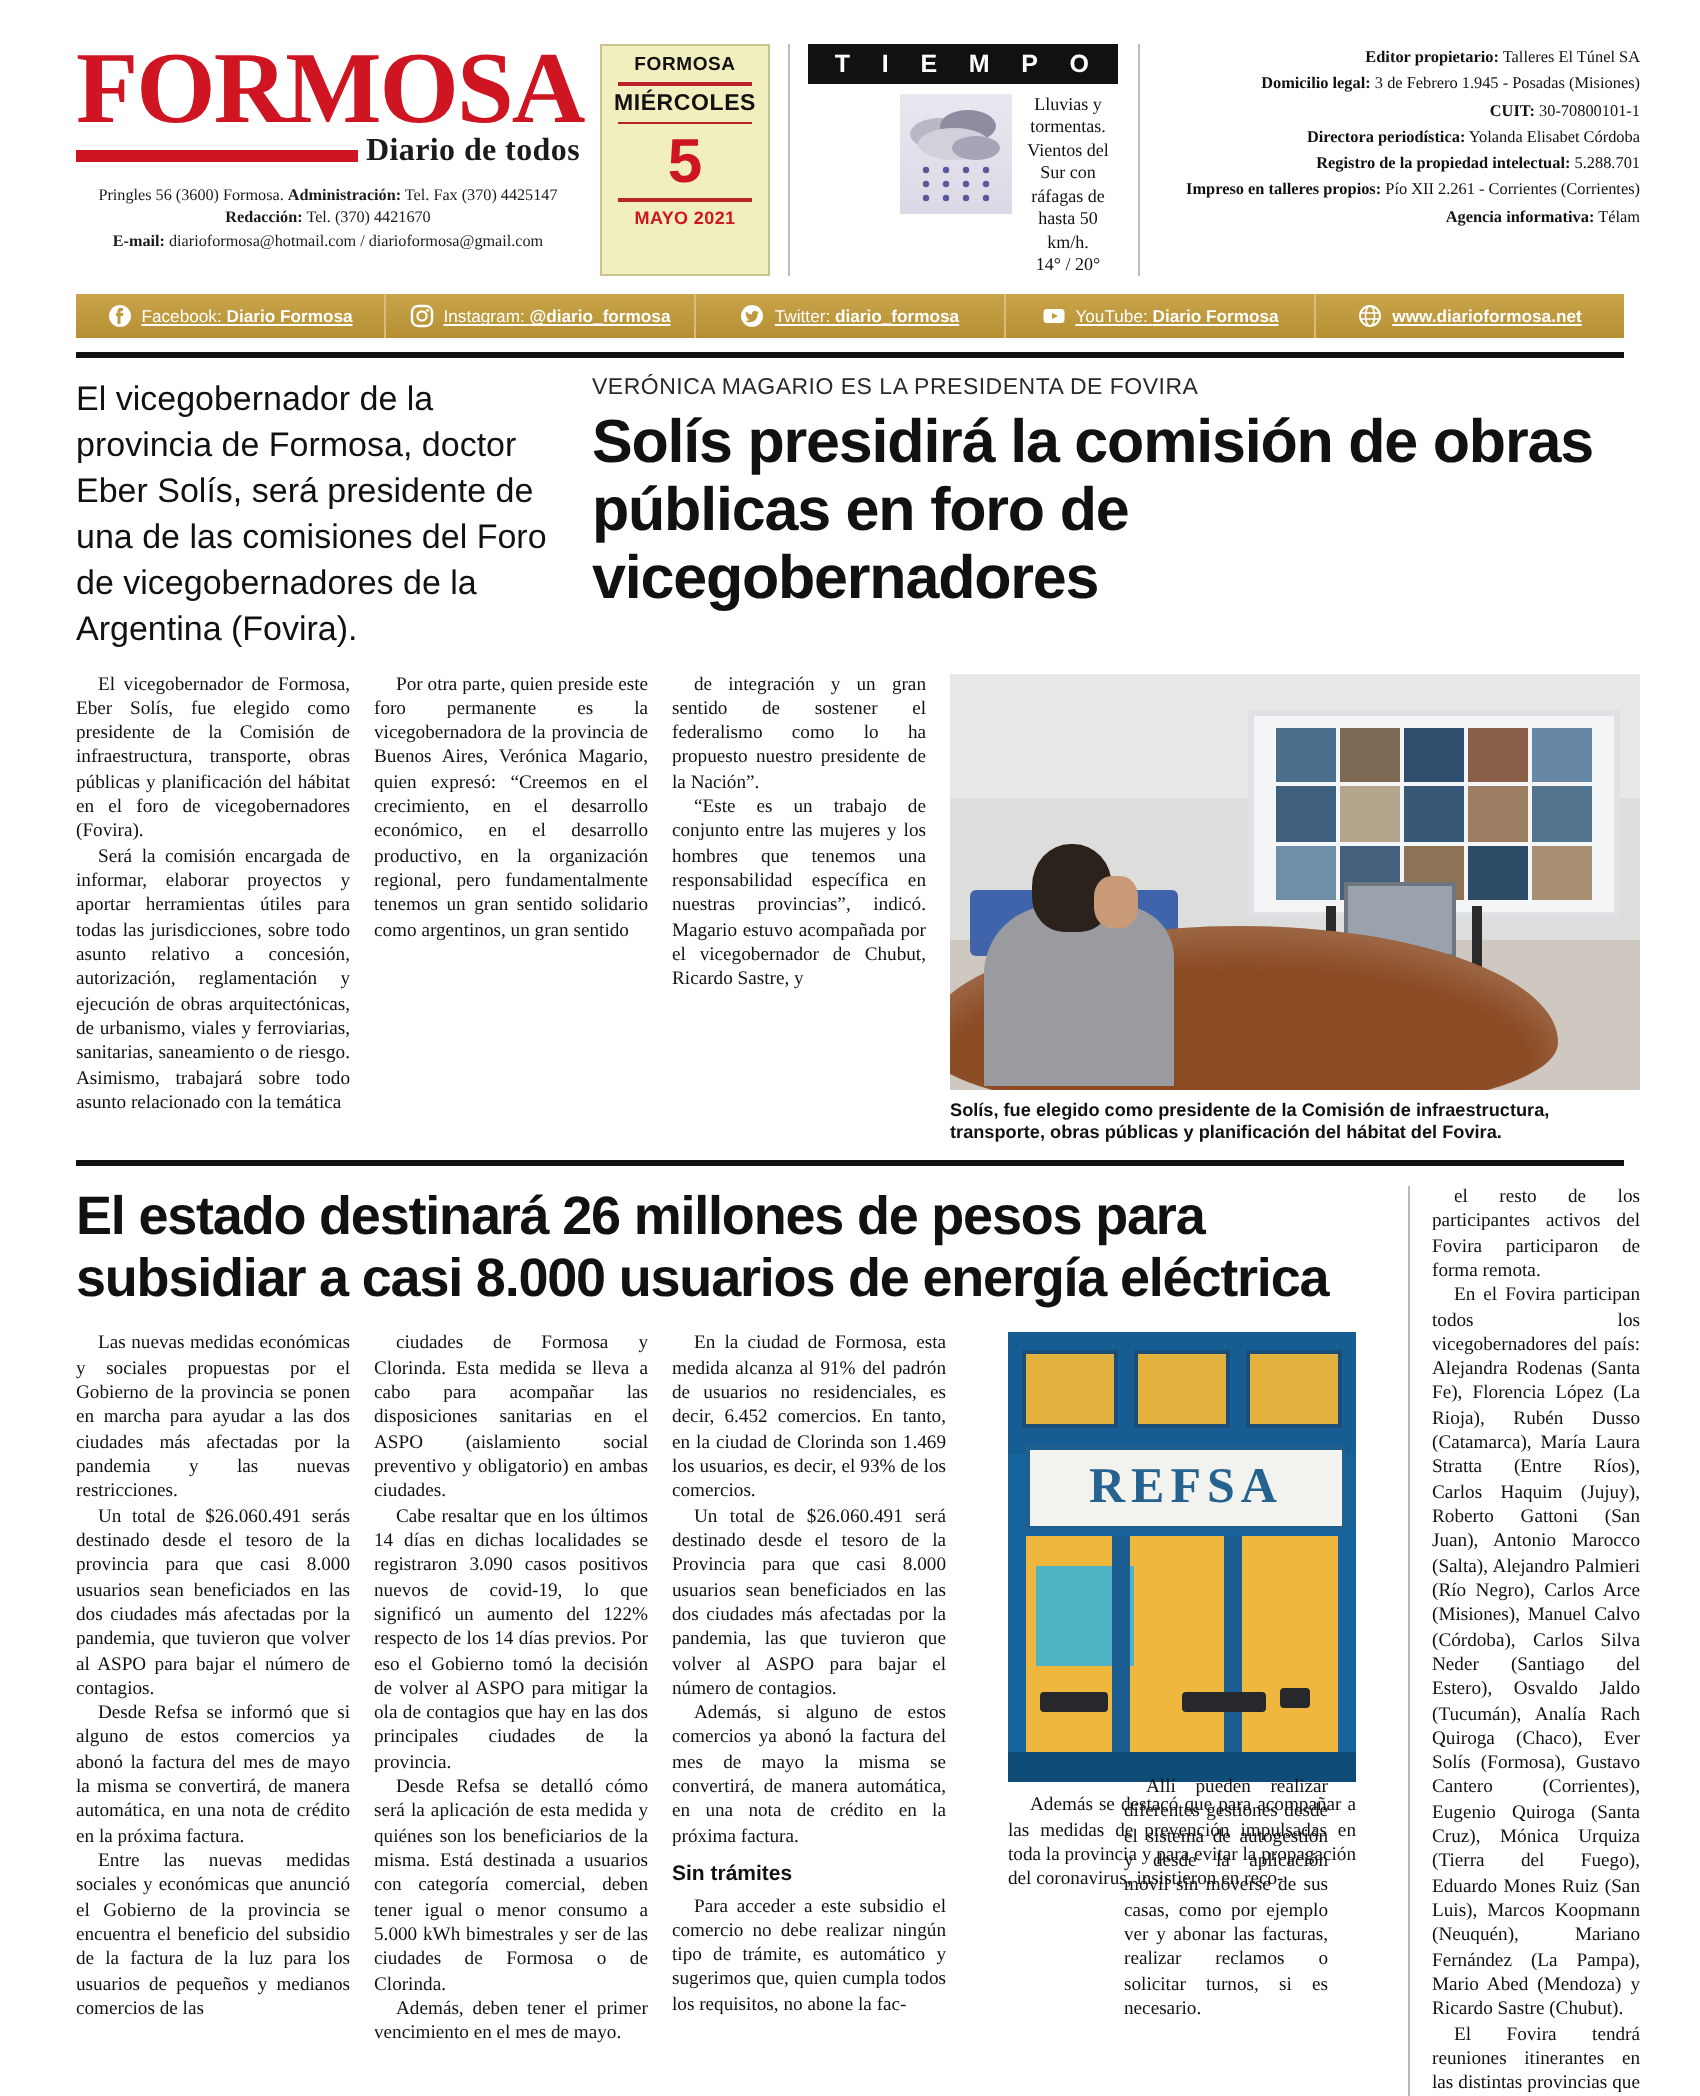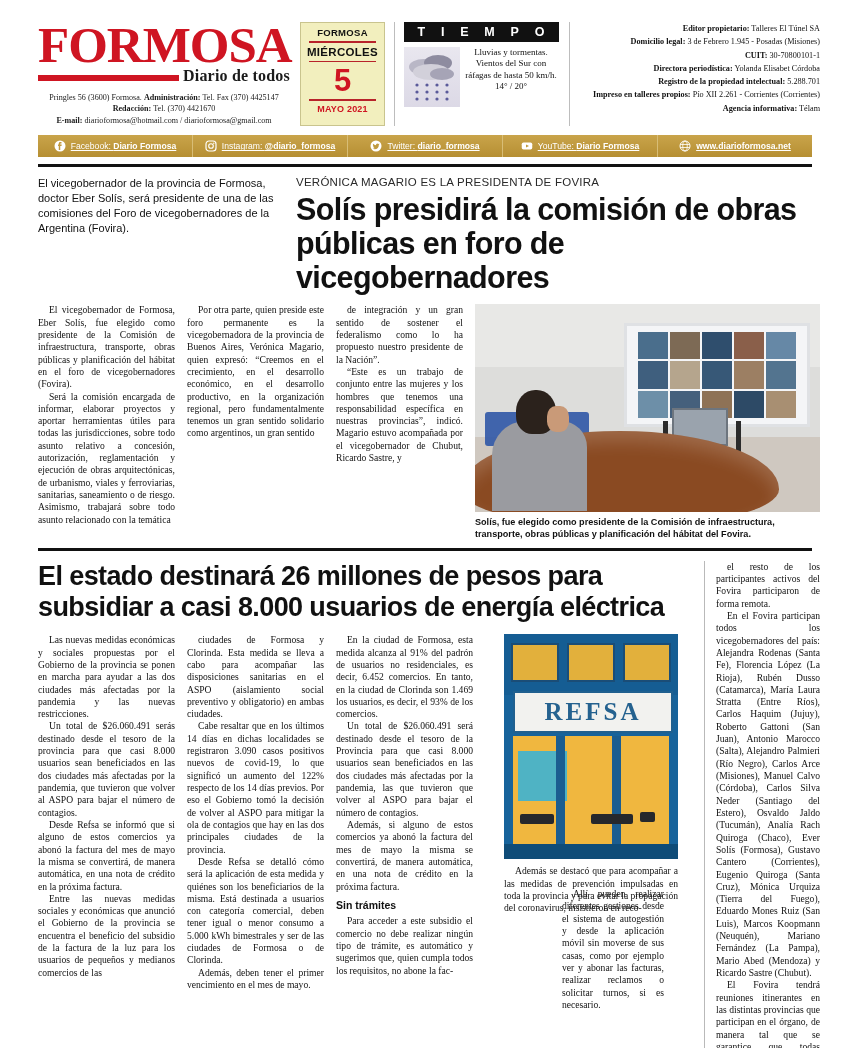--- a/index.html
+++ b/index.html
@@ -23,42 +23,42 @@
     text-align:center;padding:4px 0 5px;box-sizing:border-box;}
   .md-top{font-family:"Liberation Sans",sans-serif;font-weight:bold;font-size:9.5px;color:#111;letter-spacing:.3px;}
   .md-line{height:1.6px;background:#b8232a;margin:3px 8px;}
   .md-day{font-family:"Liberation Sans",sans-serif;font-weight:bold;font-size:11.5px;color:#111;letter-spacing:.3px;}
   .md-num{font-family:"Liberation Sans",sans-serif;font-weight:bold;font-size:31px;color:#cf1522;line-height:1.0;}
   .md-my{font-family:"Liberation Sans",sans-serif;font-weight:bold;font-size:9px;color:#cf1522;letter-spacing:.2px;}
 
   .mast-weather{width:165px;flex:none;margin-left:9px;border-left:1px solid #bdbdbd;padding-left:9px;box-sizing:border-box;}
   .tiempo-bar{background:#111;color:#fff;display:flex;justify-content:space-around;align-items:center;
     font-family:"Liberation Sans",sans-serif;font-weight:bold;font-size:12.5px;letter-spacing:1px;padding:3px 6px;}
-  .wx-body{display:flex;margin-top:5px;}
+  .wx-body{display:flex;margin-top:5px;margin-left:46px;}
   .wx-icon{width:56px;height:60px;flex:none;background:linear-gradient(#e9e7ef,#dcd9e6);position:relative;overflow:hidden;}
   .wx-text{flex:1;font-size:9px;line-height:1.27;text-align:center;padding-left:3px;}
   .mast-info{flex:1;margin-left:10px;border-left:1px solid #bdbdbd;padding-left:10px;box-sizing:border-box;
     text-align:right;font-size:8.2px;line-height:1.62;color:#111;}
   .mast-info b{font-weight:bold;}
 
   
   .social{margin:9px 38px 0 38px;background:#c09a3e;
     background:linear-gradient(#c9a44a,#b68f33);display:flex;height:22px;align-items:stretch;}
   .soc{flex:1;display:flex;align-items:center;justify-content:center;gap:5px;
     border-right:1px solid #d8bd76;color:#fff;font-family:"Liberation Sans",sans-serif;font-size:8.6px;}
   .soc:last-child{border-right:none;}
   .soc .lbl{white-space:nowrap;}
   .soc .lbl b{font-weight:bold;}
   .sicon{width:12px;height:12px;flex:none;display:block;}
 
   
   .rule-th{height:2.5px;background:#111;margin:7px 38px 0 38px;}
   .a1{margin:9px 30px 0 38px;display:flex;}
   .a1-lead{width:258px;flex:none;padding-right:10px;box-sizing:border-box;
-    font-family:"Liberation Sans",sans-serif;font-size:11px;line-height:1.36;color:#111;}
+    font-family:"Liberation Sans",sans-serif;font-size:17px;line-height:1.36;color:#111;}
   .a1-head{flex:1;}
   .kicker{font-family:"Liberation Sans",sans-serif;font-weight:normal;font-size:11.5px;
     letter-spacing:.25px;color:#2a2a2a;}
   .h1{font-family:"Liberation Sans",sans-serif;font-weight:bold;font-size:30.5px;line-height:1.12;
     letter-spacing:-.6px;color:#111;margin-top:4px;}
 
   .a1-body{margin:10px 30px 0 38px;display:flex;gap:12px;}
   .col{font-size:9.6px;line-height:1.285;text-align:justify;text-justify:inter-word;hyphens:auto;color:#111;}
   .col p{margin:0;text-indent:11px;}
   .c1{width:137px;flex:none;}

